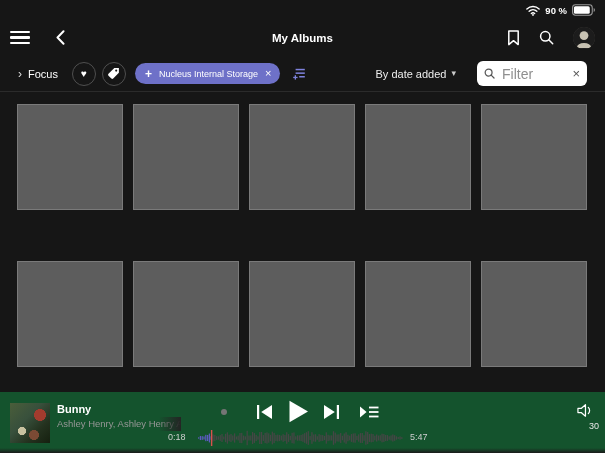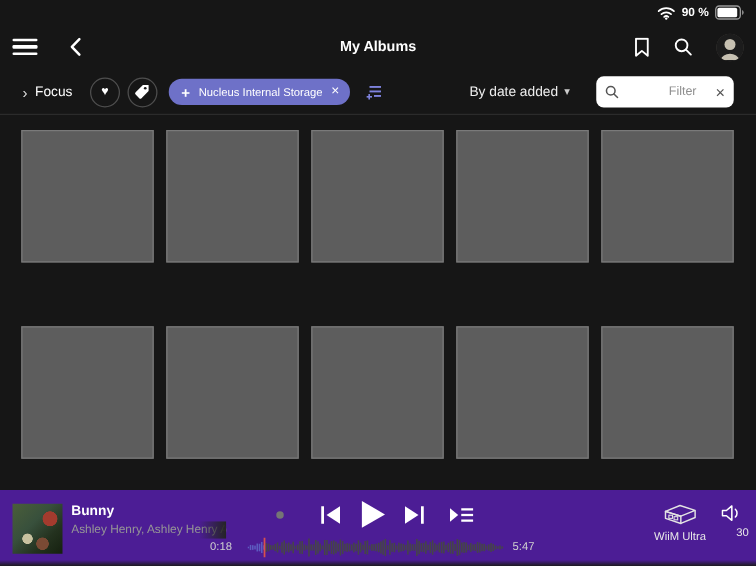--- a/index.html
+++ b/index.html
@@ -41,30 +41,30 @@
   .chip .plus{font-size:12px;font-weight:bold;line-height:1;}
   .chip .close{font-size:11px;line-height:1;cursor:pointer;}
   .csp{margin-left:13px;display:flex;align-items:center;gap:5px;
     color:var(--accent,#7e82dd);font-size:11px;cursor:pointer;}
   .sort{margin-left:auto;display:flex;gap:5px;font-size:11px;
     color:#eee;cursor:pointer;}
   .sort .caret{font-size:9px;color:#ccc;}
   .filter-box{margin-left:21px;width:110px;height:25px;background:#fff;border-radius:6px;
     display:flex;align-items:center;padding:0 7px;box-sizing:border-box;gap:5px;}
   .filter-box input{flex:1;min-width:0;border:none;outline:none;background:transparent;
-    font-size:10px;color:#333;font-family:"Liberation Sans",sans-serif;margin-left:33px;}
+    font-size:14px;color:#333;font-family:"Liberation Sans",sans-serif;}
   .filter-box input::placeholder{color:#8f8f8f;}
   .filter-box .clear{color:#555;font-size:13px;line-height:1;cursor:pointer;}
   
   .album-grid{position:absolute;top:104px;left:17px;width:570px;
     display:grid;grid-template-columns:repeat(5,106px);column-gap:10px;row-gap:51px;}
   .album-cell{width:106px;height:106px;background:var(--placeholder,#5d5d5d);
     border:1px solid #7a7a7a;box-sizing:border-box;cursor:pointer;}
   
-  .player-bar{position:absolute;top:392px;left:0;right:0;bottom:0;background:#4c1d95;padding-left:15px;}
+  .player-bar{position:absolute;top:392px;left:0;right:0;bottom:0;background:#14532d;padding-left:15px;}
   .player-bar::after{content:"";position:absolute;left:0;right:0;bottom:0;height:5px;
     background:linear-gradient(#24242400,#1a1a1a);pointer-events:none;}
   .album-art{position:absolute;left:10px;top:11px;width:40px;height:40px;cursor:pointer;
     background:
       radial-gradient(circle at 75% 30%, #a33b2e 0 14%, transparent 15%),
       radial-gradient(circle at 30% 70%, #c8c2a0 0 10%, transparent 11%),
       radial-gradient(circle at 60% 80%, #7a4a34 0 12%, transparent 13%),
       linear-gradient(135deg,#4a5e3a 0%,#38503c 40%,#24321f 70%,#15200f 100%);}
   .track-info{position:absolute;left:57px;top:11px;width:124px;}
   .track-title{font-size:11px;font-weight:bold;line-height:1.25;}
@@ -358,30 +358,20 @@
           <rect x="196.01" y="5.18" width="1.25" height="5.64" fill="#464646"></rect>
           <rect x="197.81" y="6.32" width="1.25" height="3.36" fill="#464646"></rect>
           <rect x="199.61" y="7.06" width="1.25" height="1.88" fill="#464646"></rect>
           <rect x="201.40" y="6.39" width="1.25" height="3.22" fill="#464646"></rect>
           <rect x="203.20" y="7.15" width="1.25" height="1.71" fill="#464646"></rect>
           <rect x="12.92" y="0" width="1.4" height="16" fill="#d9514c"></rect>
         </svg>
     </div>
     <div class="time duration">5:47</div>
 
-    <div class="zone">
-      <svg width="30" height="19" viewBox="0 0 31 19" style="margin:0 auto;">
-        <path d="M3.5 7 15.5 2.2 28 6.2 16.2 11Z" fill="none" stroke="#e3e3e3" stroke-width="1.2" stroke-linejoin="round"></path>
-        <path d="M3.5 7v5.8L16.2 17v-6Z" fill="none" stroke="#e3e3e3" stroke-width="1.2" stroke-linejoin="round"></path>
-        <path d="M28 6.2v5.9L16.2 17" fill="none" stroke="#e3e3e3" stroke-width="1.2" stroke-linejoin="round"></path>
-        <rect x="6.3" y="10.2" width="3" height="2.6" fill="none" stroke="#e3e3e3" stroke-width="0.9"></rect>
-        <rect x="10.6" y="11.4" width="3" height="2.6" fill="none" stroke="#e3e3e3" stroke-width="0.9"></rect>
-      </svg>
-      <div class="zone-label">WiiM Ultra</div>
-    </div>
 
     <div class="volume">
       <svg width="16" height="15" viewBox="0 0 17 15" style="margin:0 auto;">
         <path d="M1 5.3h3.4L9 1.4v12.2L4.4 9.7H1Z" fill="none" stroke="#fff" stroke-width="1.3" stroke-linejoin="round"></path>
         <path d="M12 4.2a4.6 4.6 0 0 1 0 6.6" fill="none" stroke="#fff" stroke-width="1.3" stroke-linecap="round"></path>
       </svg>
       <div class="vol-label">30</div>
     </div>
   </div>
 

